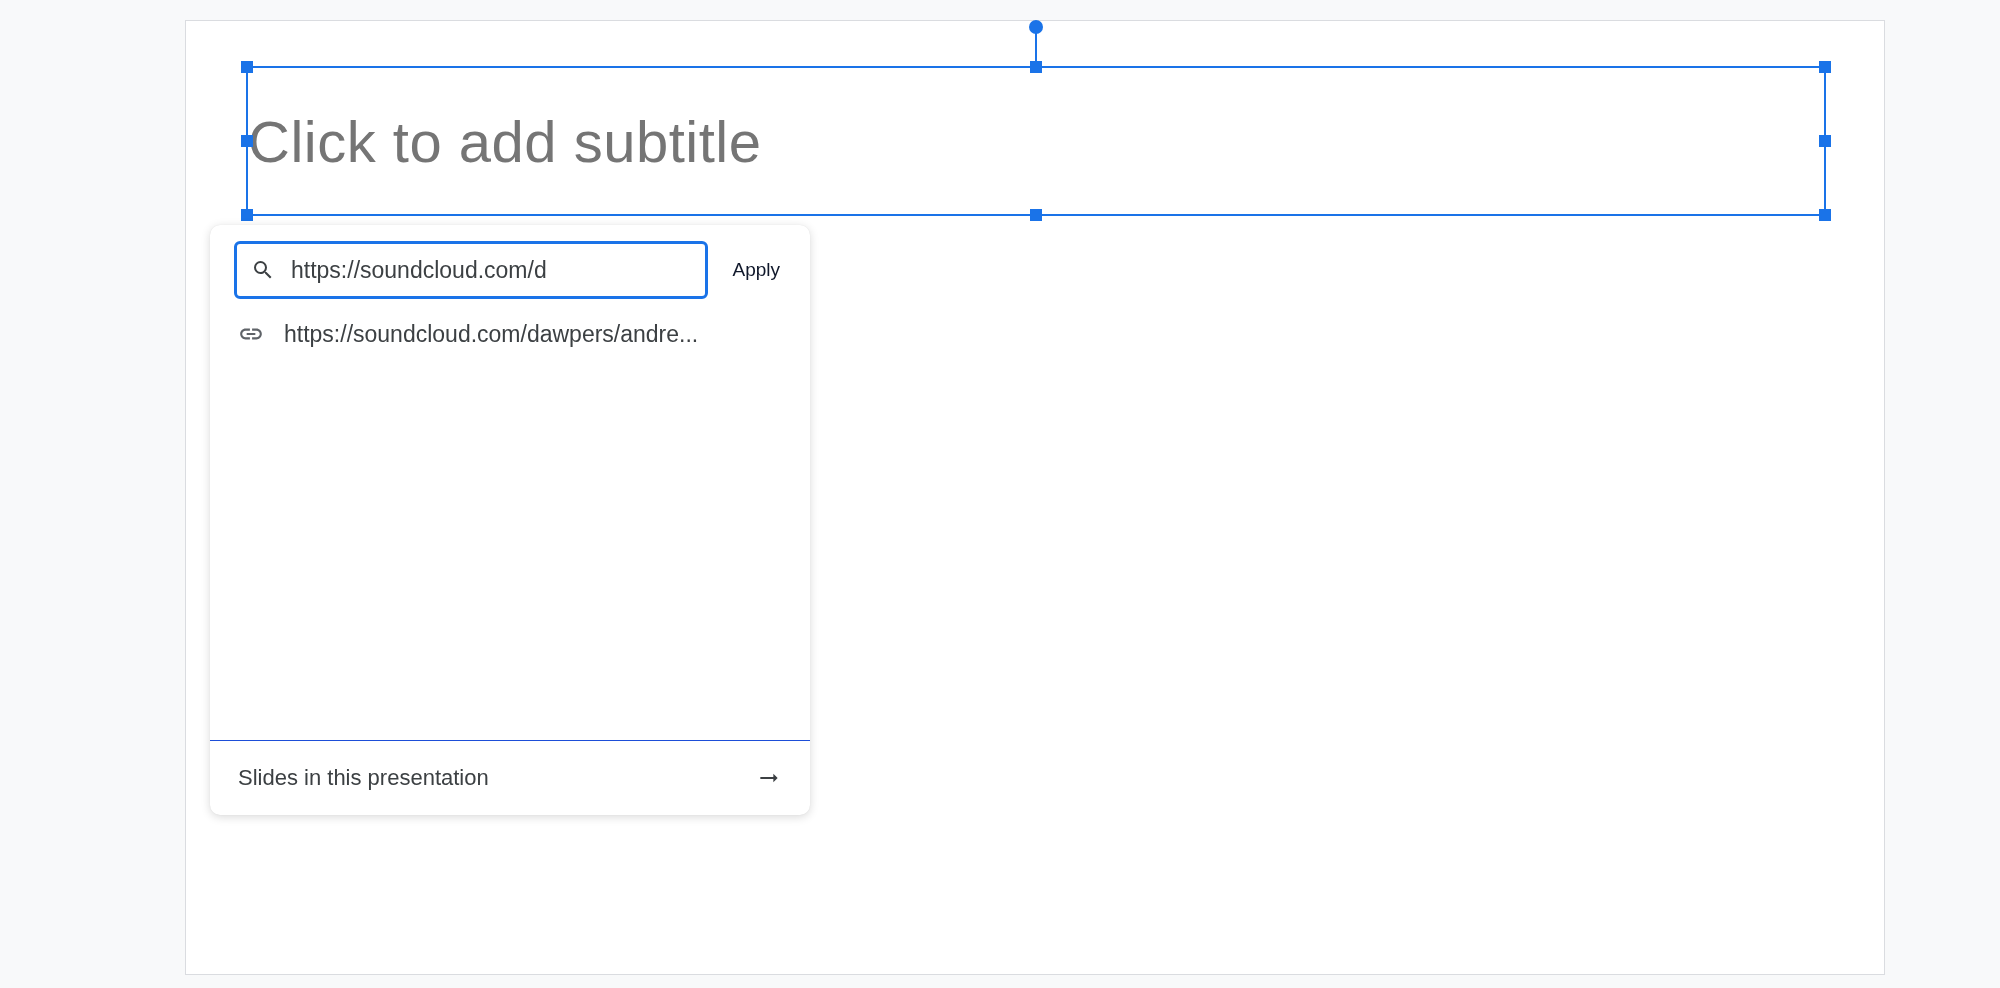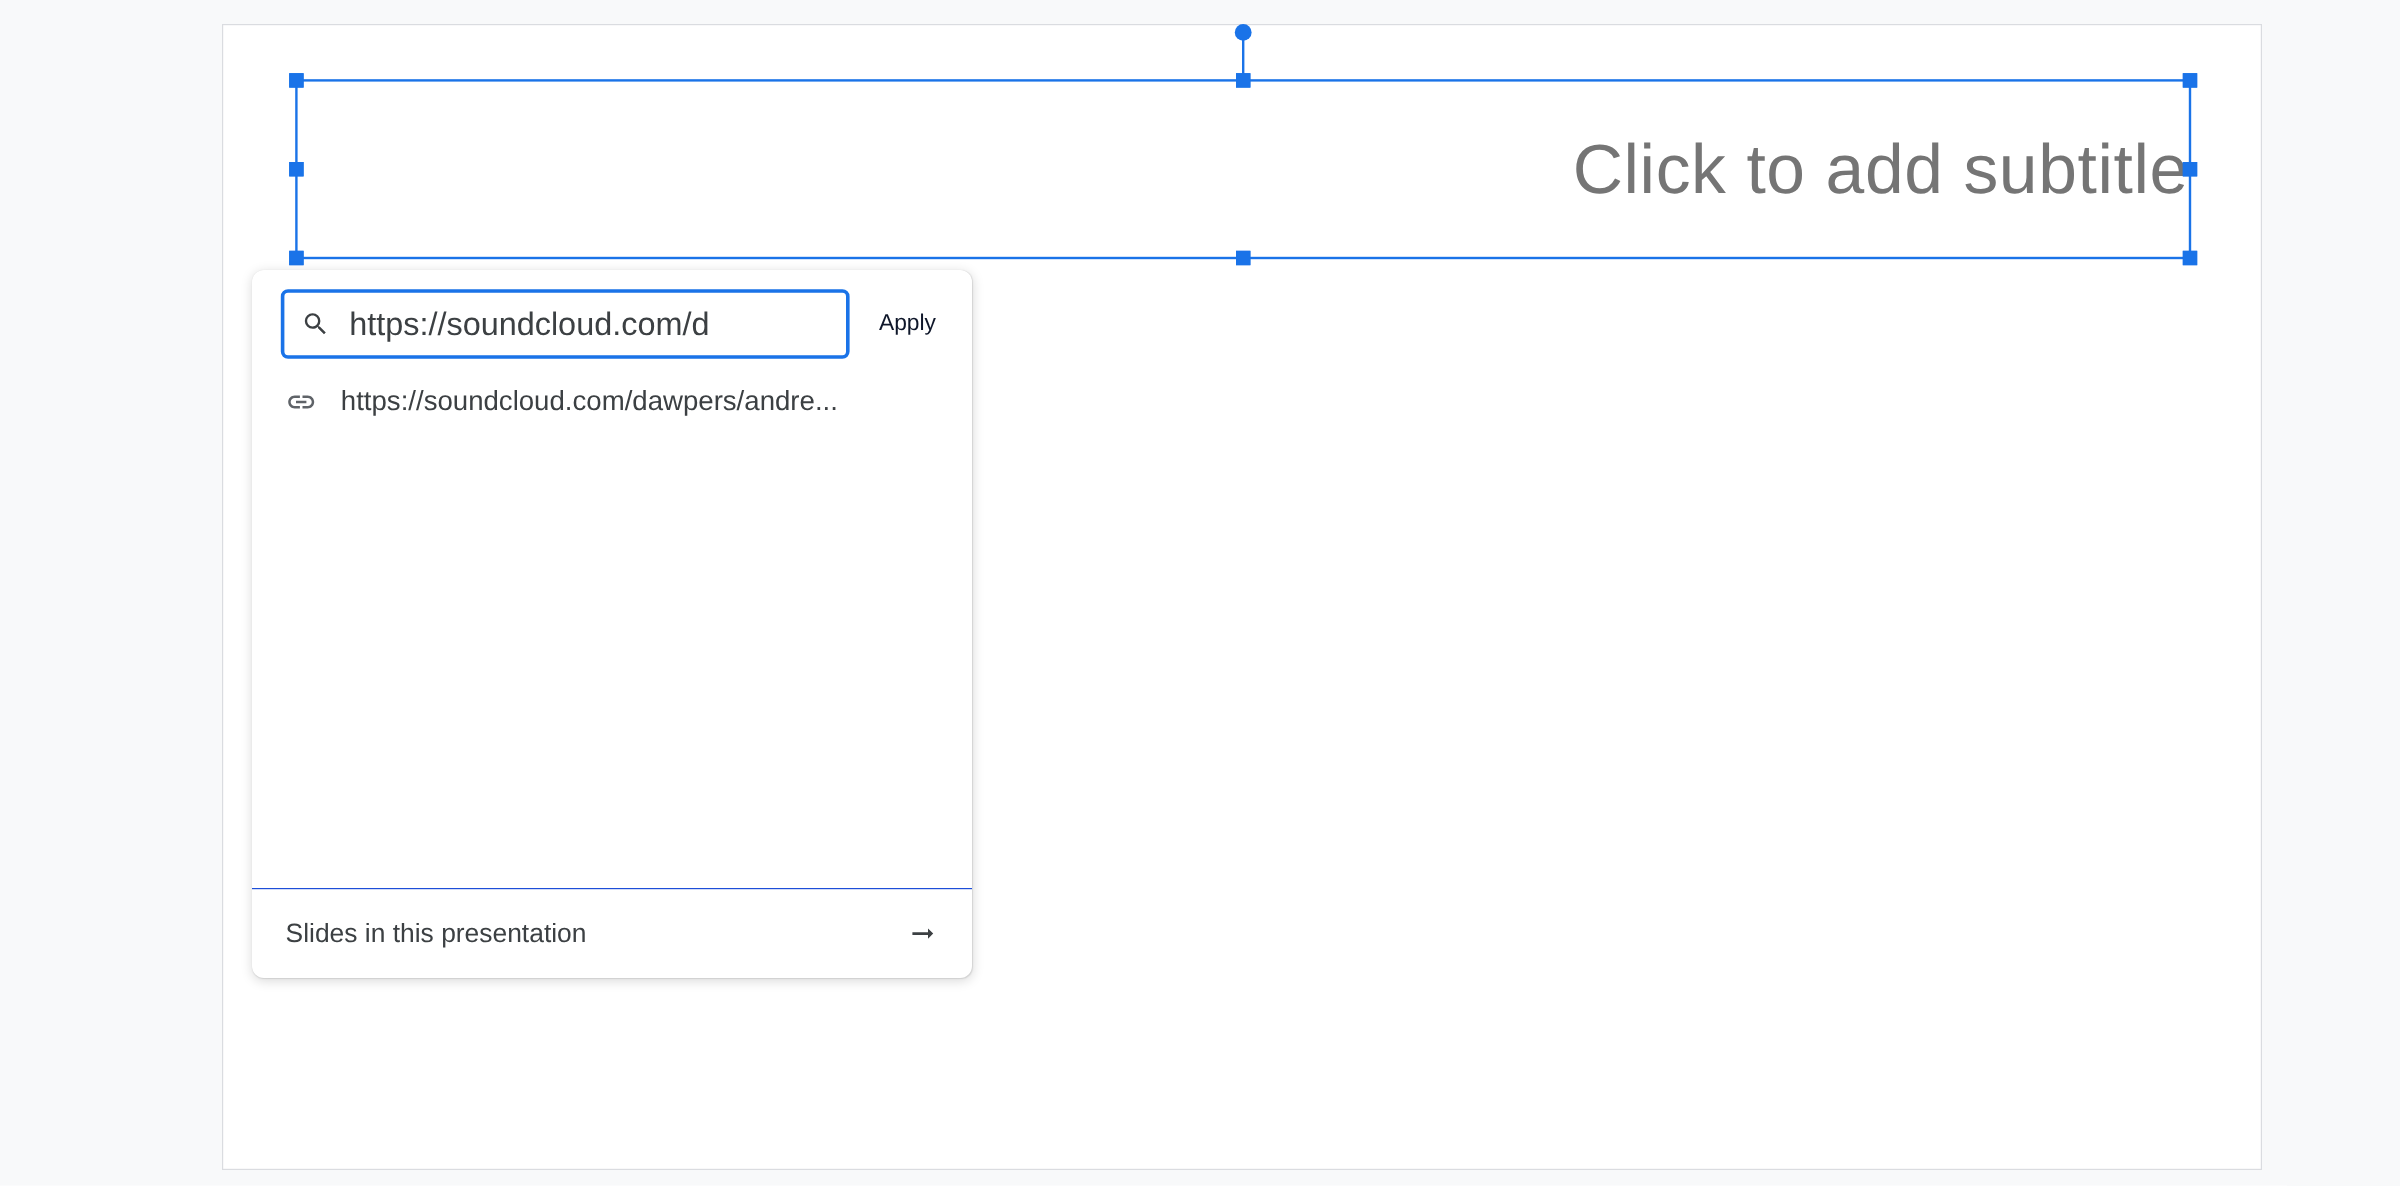--- a/index.html
+++ b/index.html
@@ -22,21 +22,21 @@
     }
     .subtitle-box {
       position: absolute;
       left: 60px;
       top: 45px;
       width: 1580px;
       height: 150px;
       border: 2px solid #1a73e8;
       display: flex;
       align-items: center;
-      justify-content: flex-end;
+      justify-content: flex-start;
     }
     .subtitle-text {
       font-size: 58px;
       color: #757575;
       font-weight: 400;
       letter-spacing: 0.5px;
     }
     .sel-handle {
       position: absolute;
       width: 12px;
@@ -101,38 +101,38 @@
     .search-icon-svg {
       width: 24px;
       height: 24px;
       fill: #3c4043;
       flex-shrink: 0;
     }
     .search-input {
       flex: 1;
       border: none;
       outline: none;
-      font-size: 27px;
+      font-size: 23px;
       color: #3c4043;
       min-width: 0;
       font-family: inherit;
     }
     .apply-btn {
       color: #0f172a;
       font-size: 19px;
       font-weight: 500;
       cursor: pointer;
       background: none;
       border: none;
       padding: 8px 6px;
       font-family: inherit;
     }
     .suggestion-row {
       display: flex;
-      align-items: flex-end;
+      align-items: flex-start;
       padding: 8px 28px 12px 28px;
       gap: 20px;
       cursor: pointer;
     }
     .link-icon-svg {
       width: 26px;
       height: 26px;
       fill: #5f6368;
       flex-shrink: 0;
     }

